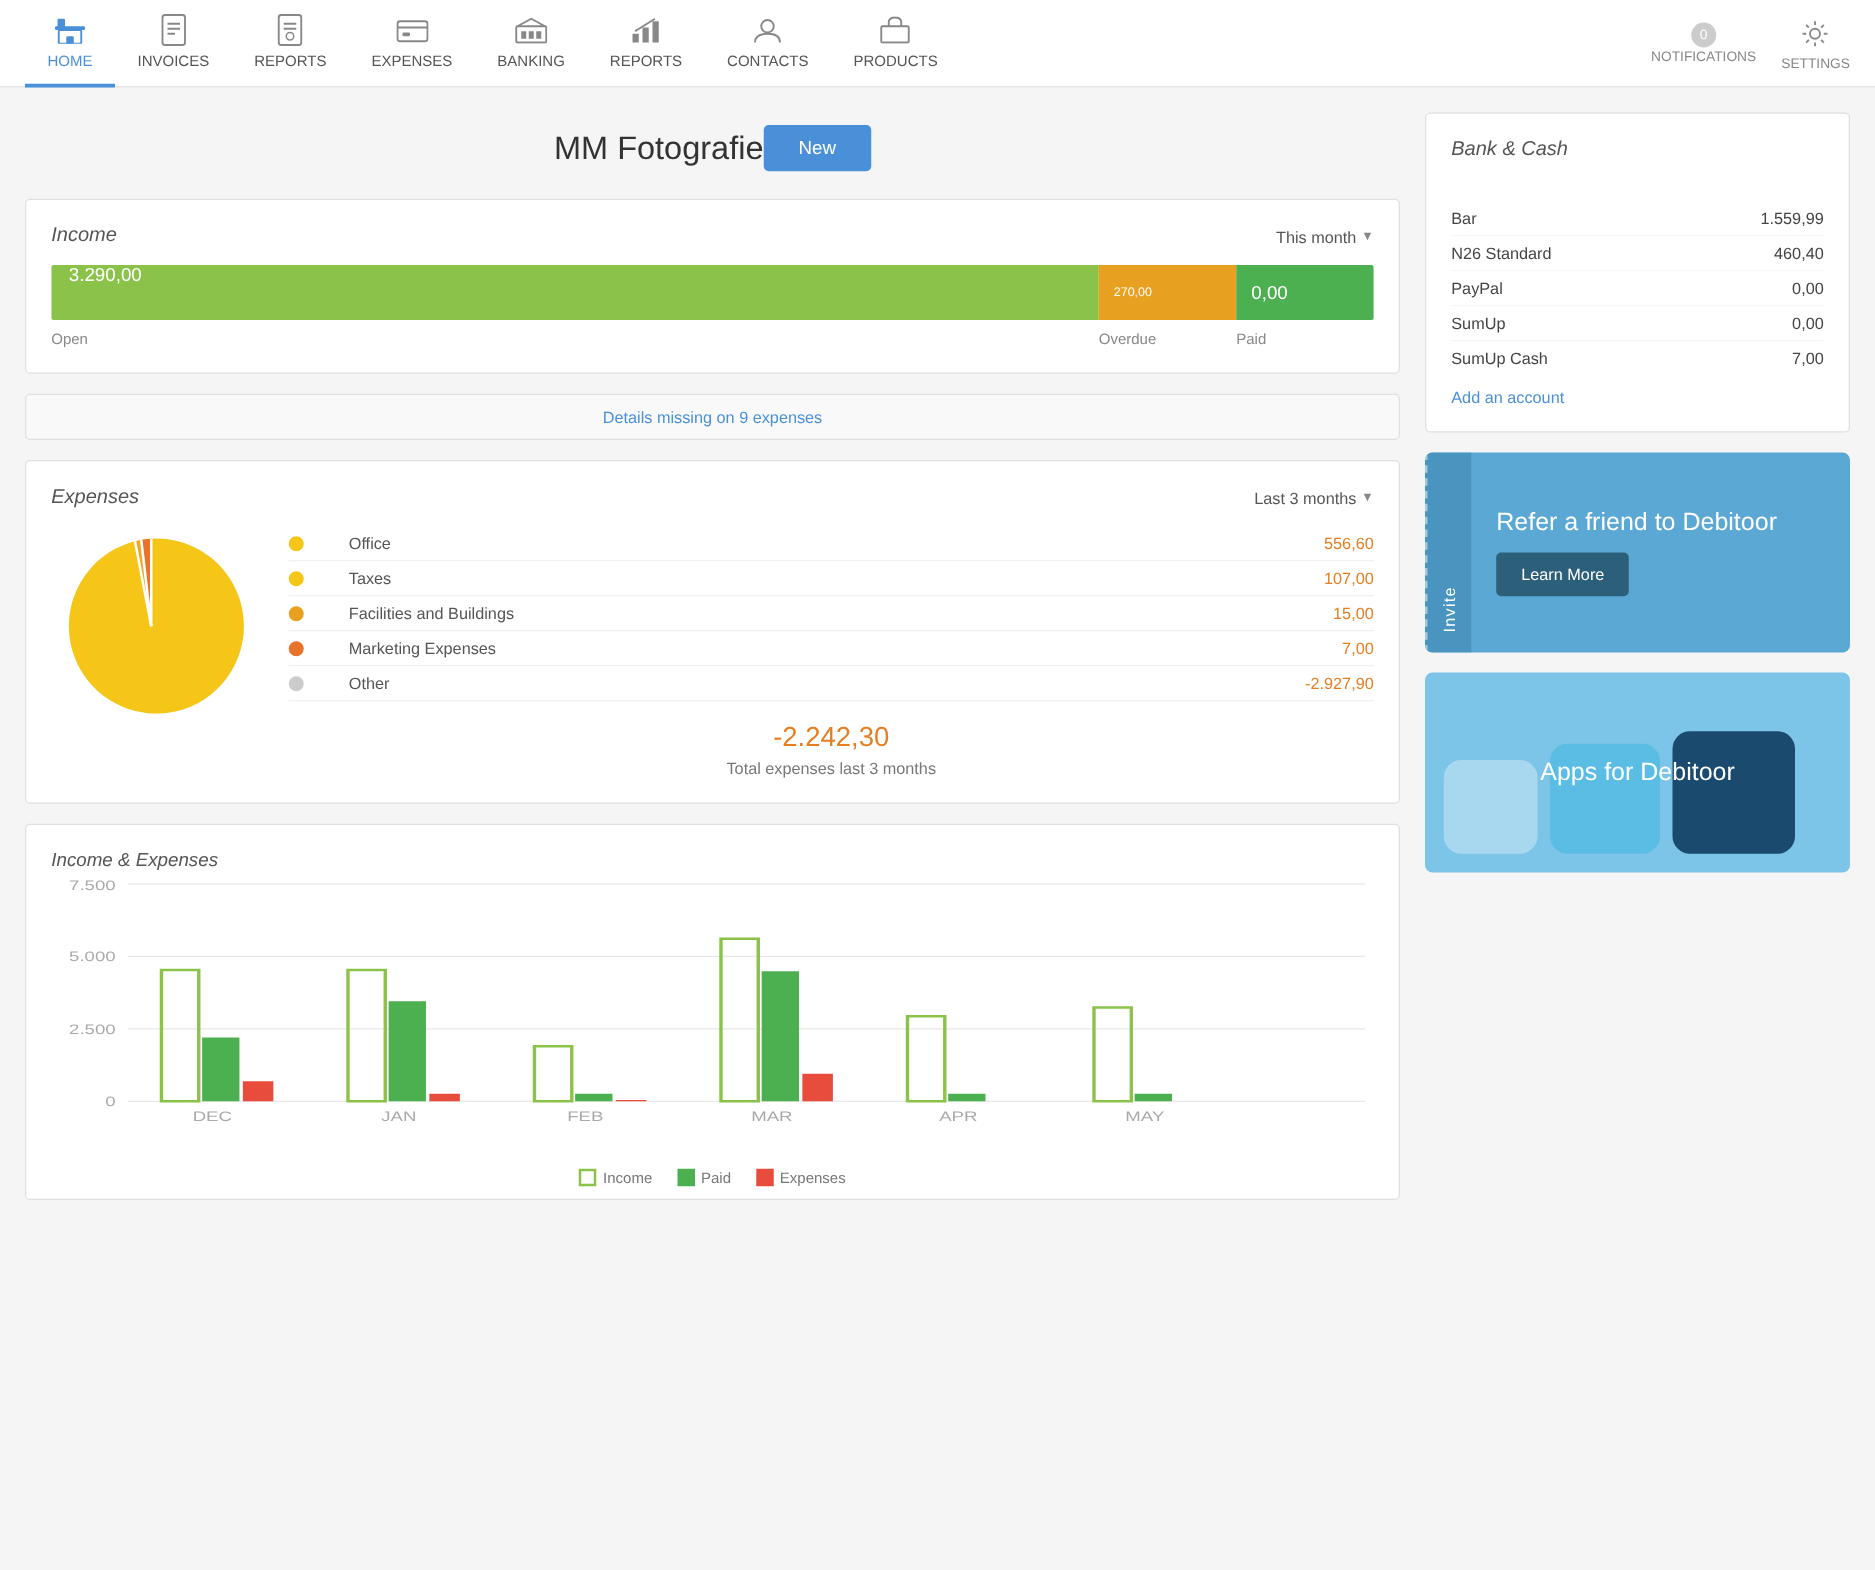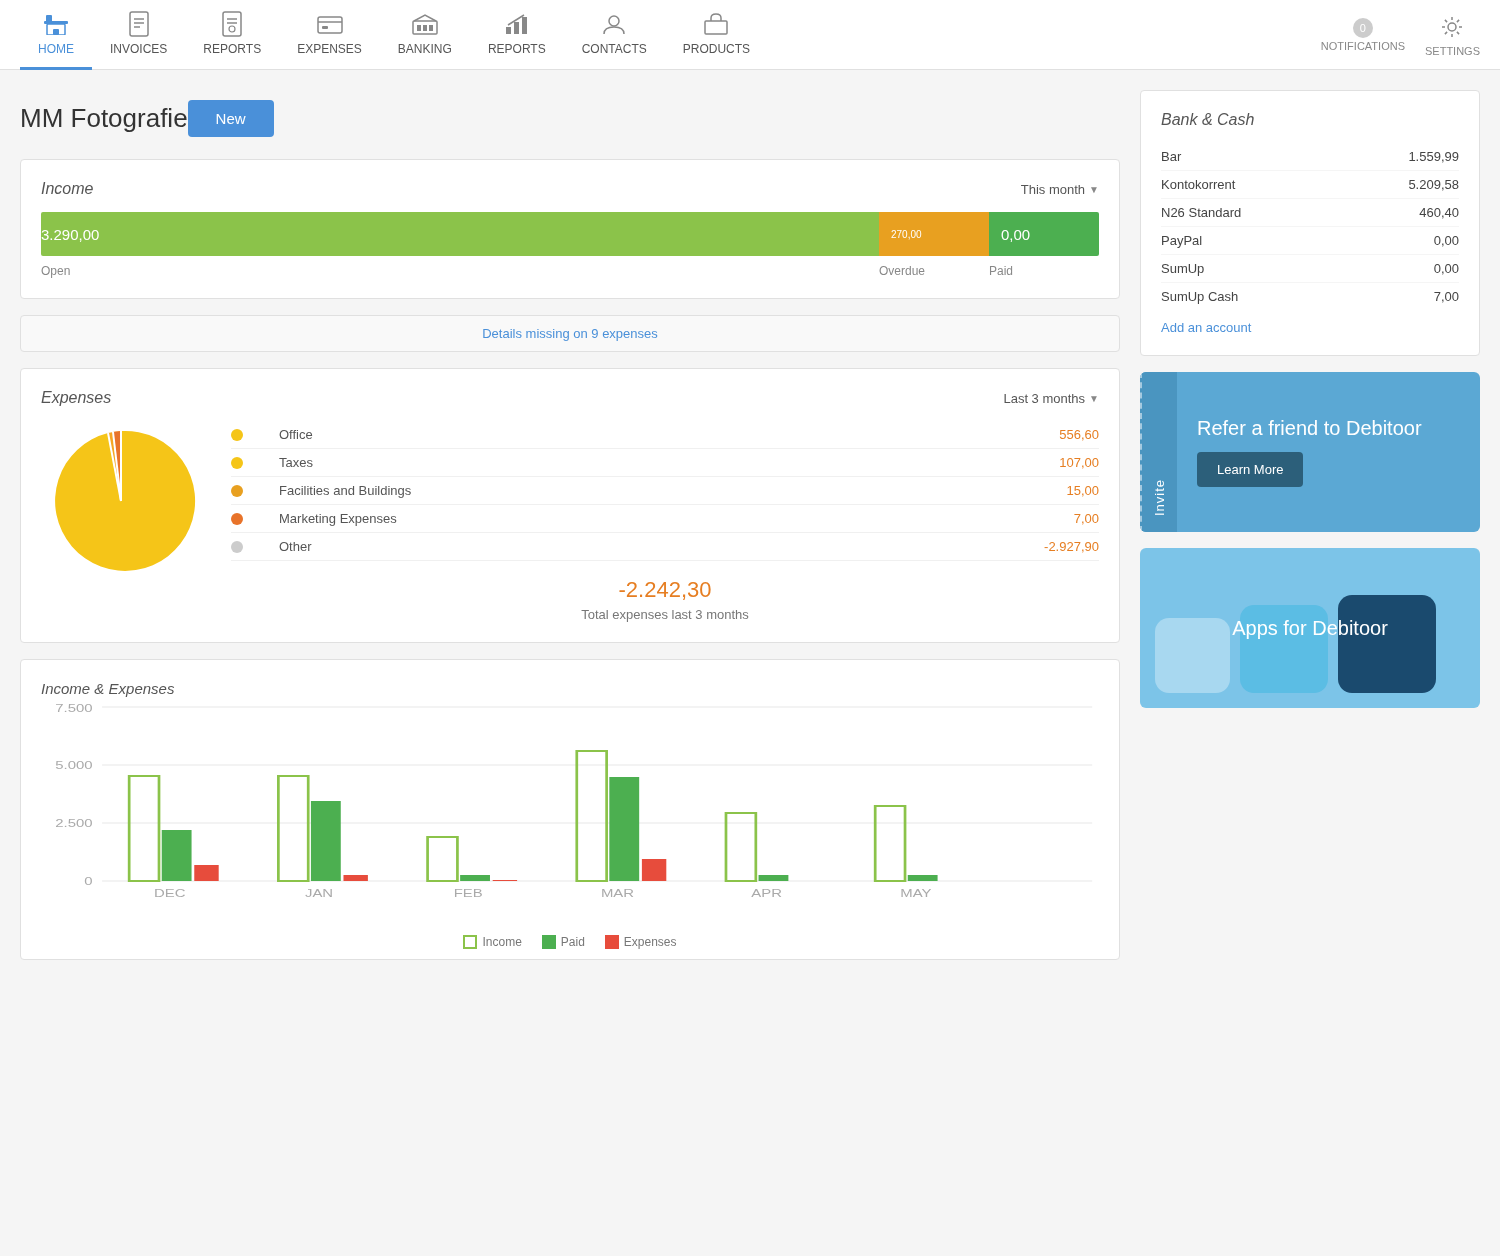--- a/index.html
+++ b/index.html
@@ -14,36 +14,36 @@
     .nav-right { display: flex; align-items: center; gap: 20px; margin-left: auto; }
     .nav-right-item { display: flex; flex-direction: column; align-items: center; cursor: pointer; color: #888; font-size: 11px; }
     .notif-badge { background: #ccc; color: #fff; border-radius: 50%; width: 20px; height: 20px; display: inline-flex; align-items: center; justify-content: center; font-size: 11px; margin-bottom: 2px; }
 
     
     .main { display: flex; gap: 20px; padding: 20px 20px; max-width: 1500px; }
     .left-col { flex: 1; display: flex; flex-direction: column; gap: 16px; }
     .right-col { width: 340px; display: flex; flex-direction: column; gap: 16px; }
 
     
-    .page-header { display: flex; align-items: center; justify-content: flex-start; padding: 10px 0 6px 0; }
+    .page-header { display: flex; align-items: center; justify-content: center; padding: 10px 0 6px 0; }
     .page-title { font-size: 26px; font-weight: 400; color: #333; }
     .btn-new { background: #4a90d9; color: #fff; border: none; border-radius: 4px; padding: 10px 28px; font-size: 15px; cursor: pointer; font-weight: 500; }
 
     
     .card { background: #fff; border: 1px solid #e0e0e0; border-radius: 4px; padding: 20px; }
 
     
     .section-header { display: flex; justify-content: space-between; align-items: center; margin-bottom: 14px; }
     .section-title { font-size: 16px; color: #555; font-style: italic; font-weight: 400; }
     .period-select { display: flex; align-items: center; gap: 4px; cursor: pointer; color: #555; font-size: 13px; }
     .dropdown-arrow { font-size: 10px; color: #888; }
 
     
     .income-bar { display: flex; height: 44px; border-radius: 2px; overflow: hidden; margin-bottom: 8px; }
-    .bar-open { background: #8bc34a; display: flex; align-items: center; color: #fff; font-size: 15px; font-weight: 500; flex: 1; }
+    .bar-open { background: #8bc34a; display: flex; align-items: flex-start; padding-left: 14px; color: #fff; font-size: 15px; font-weight: 500; flex: 1; }
     .bar-overdue { background: #e8a020; display: flex; align-items: center; padding-left: 12px; color: #fff; font-size: 10px; font-weight: 500; width: 110px; }
     .bar-paid { background: #4caf50; display: flex; align-items: center; padding-left: 12px; color: #fff; font-size: 15px; font-weight: 500; width: 110px; }
     .bar-labels { display: flex; font-size: 12px; color: #888; }
     .bar-label-open { flex: 1; }
     .bar-label-overdue { width: 110px; }
     .bar-label-paid { width: 110px; }
 
     
     .alert-banner { background: #f9f9f9; border: 1px solid #e0e0e0; border-radius: 4px; padding: 10px; text-align: center; font-size: 13px; }
     .alert-link { color: #4a90d9; text-decoration: none; }
@@ -65,21 +65,21 @@
     .total-label { font-size: 13px; color: #777; margin-top: 4px; }
 
     
     .chart-card { background: #fff; border: 1px solid #e0e0e0; border-radius: 4px; padding: 20px 20px 10px; }
     .chart-title { font-size: 15px; color: #555; font-style: italic; }
     .chart-legend { display: flex; justify-content: center; gap: 20px; margin-top: 8px; font-size: 12px; color: #777; }
     .chart-legend-item { display: flex; align-items: center; gap: 5px; }
 
     
     .bank-card { background: #fff; border: 1px solid #e0e0e0; border-radius: 4px; padding: 20px; }
-    .bank-title { font-size: 16px; color: #555; font-style: italic; margin-bottom: 14px; }
+    .bank-title { font-size: 16px; color: #555; font-style: italic; margin-bottom: 32px; }
     .bank-row { display: flex; justify-content: space-between; align-items: center; padding: 6px 0; border-bottom: 1px solid #f5f5f5; font-size: 13px; color: #444; }
     .bank-row:last-of-type { border-bottom: none; }
     .bank-amount { color: #444; }
     .add-account-link { color: #4a90d9; font-size: 13px; cursor: pointer; text-decoration: none; display: block; margin-top: 10px; }
 
     
     .refer-card { background: #5ba8d4; border-radius: 6px; overflow: hidden; display: flex; position: relative; min-height: 160px; }
     .refer-side { background: #4a95c0; writing-mode: vertical-rl; text-orientation: mixed; transform: rotate(180deg); color: #fff; font-size: 13px; padding: 16px 10px; letter-spacing: 1px; display: flex; align-items: center; cursor: pointer; }
     .refer-side-dashed { border-right: 2px dashed rgba(255,255,255,0.5); }
     .refer-content { padding: 20px; display: flex; flex-direction: column; justify-content: center; gap: 12px; }
@@ -370,24 +370,20 @@
 
   <div class="right-col">
 
     <div class="bank-card">
       <div class="bank-title">Bank &amp; Cash</div>
       <div class="bank-row">
         <span>Bar</span>
         <span class="bank-amount">1.559,99</span>
       </div>
       <div class="bank-row">
-        <span>Kontokorrent</span>
-        <span class="bank-amount">5.209,58</span>
-      </div>
-      <div class="bank-row">
         <span>N26 Standard</span>
         <span class="bank-amount">460,40</span>
       </div>
       <div class="bank-row">
         <span>PayPal</span>
         <span class="bank-amount">0,00</span>
       </div>
       <div class="bank-row">
         <span>SumUp</span>
         <span class="bank-amount">0,00</span>

